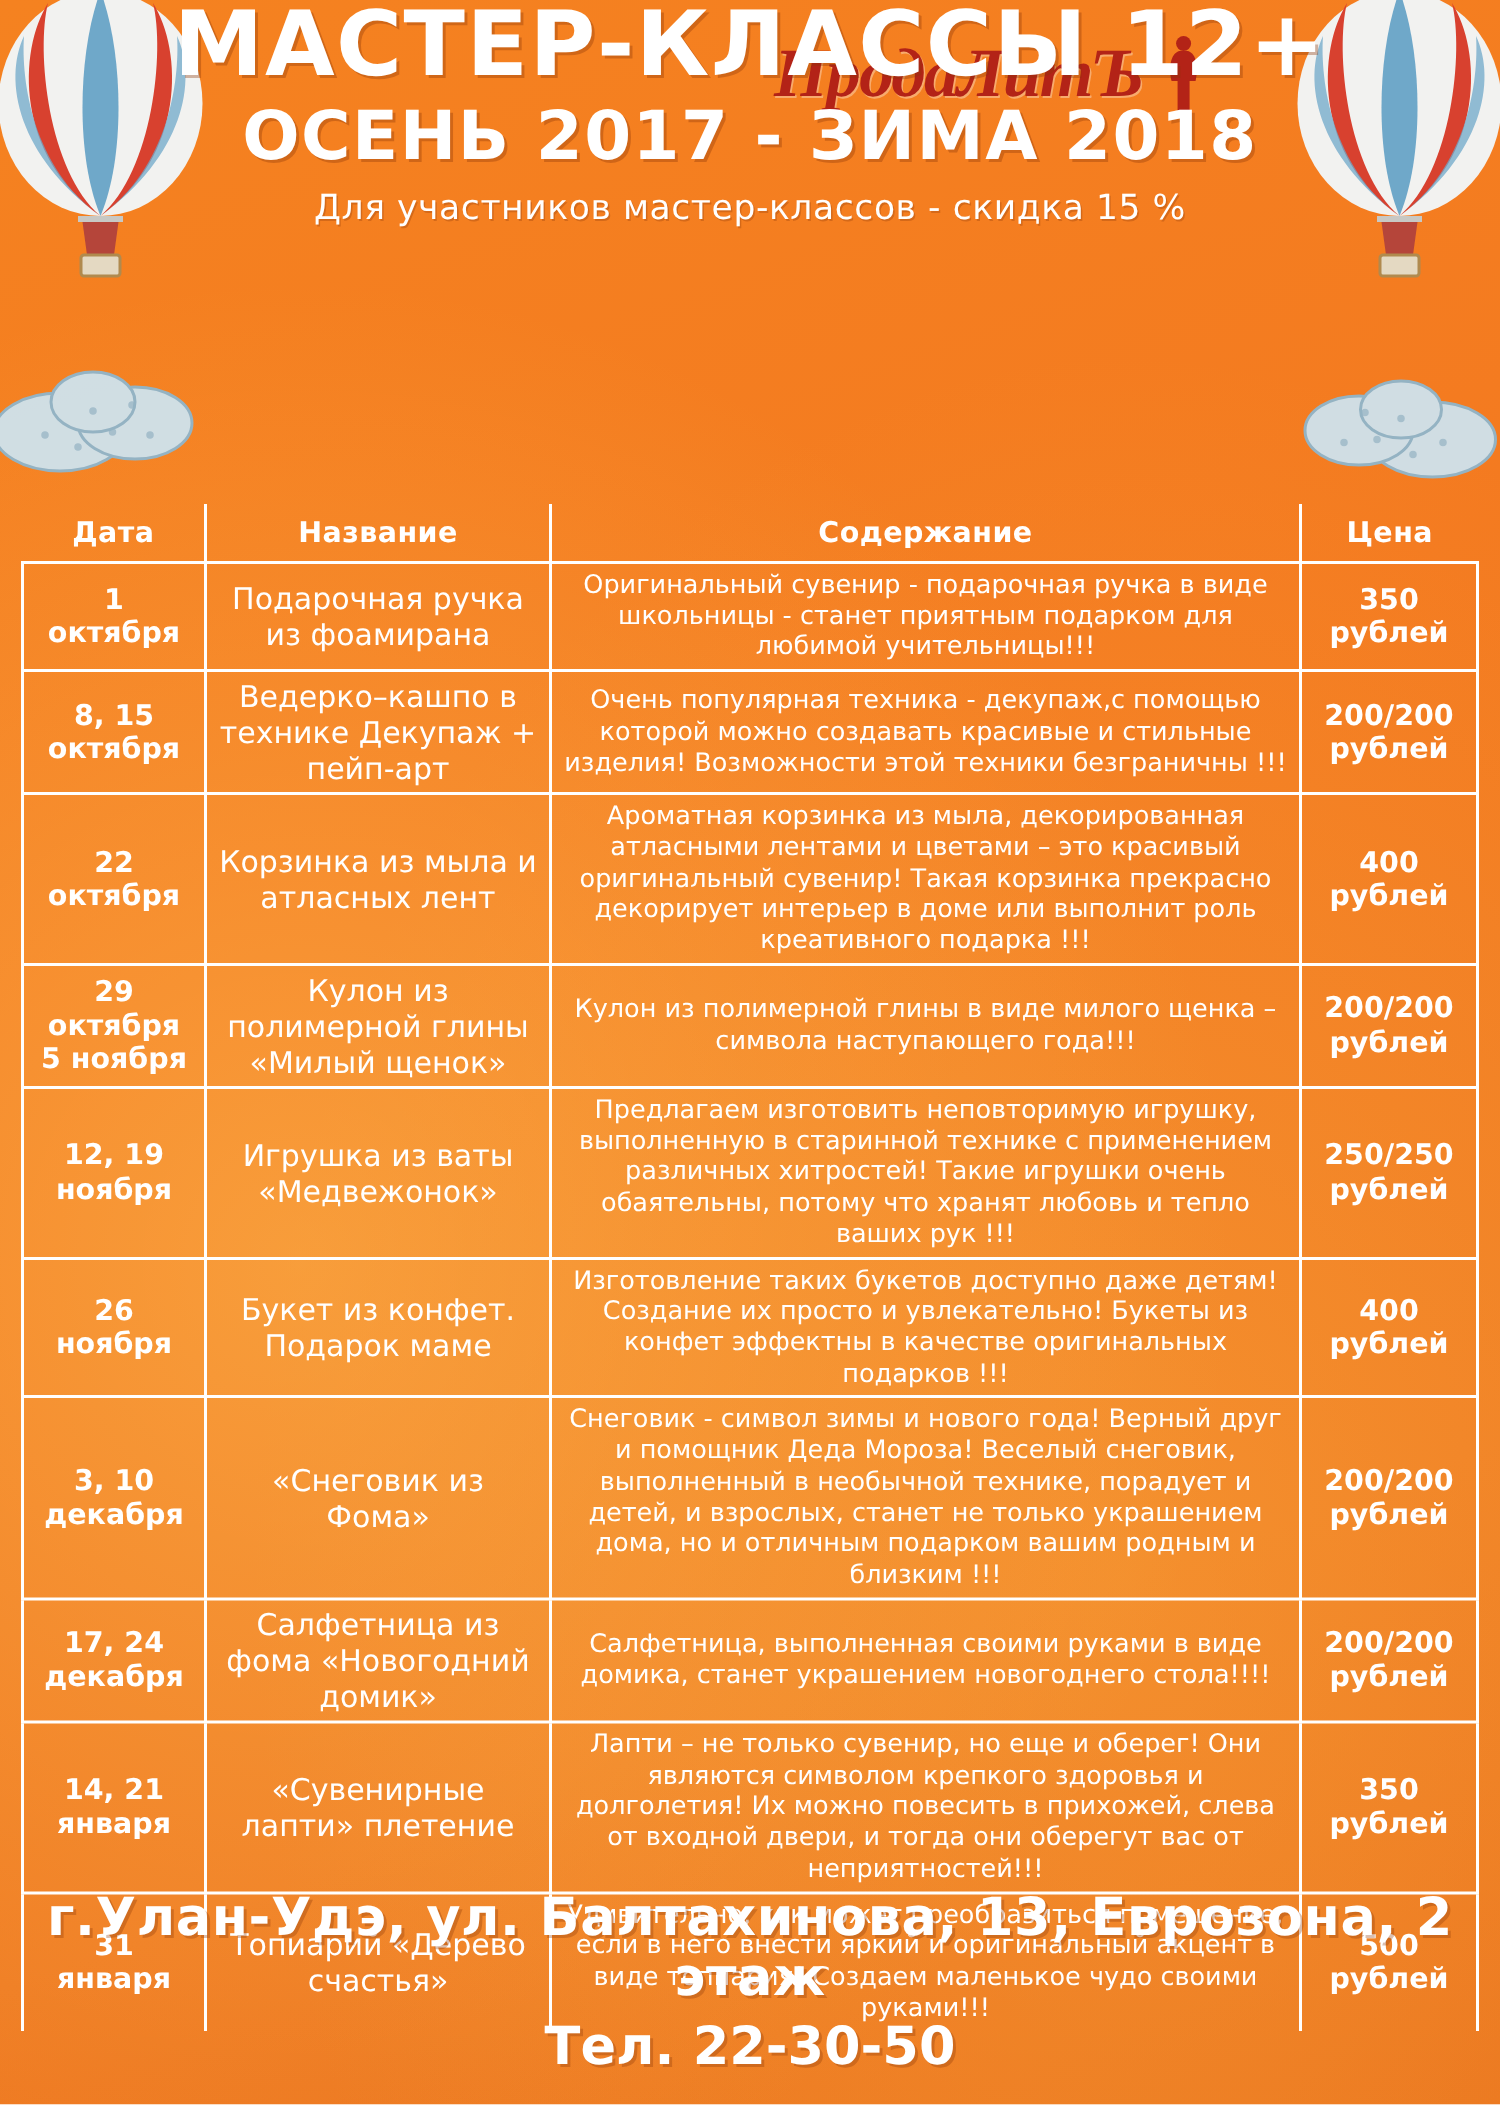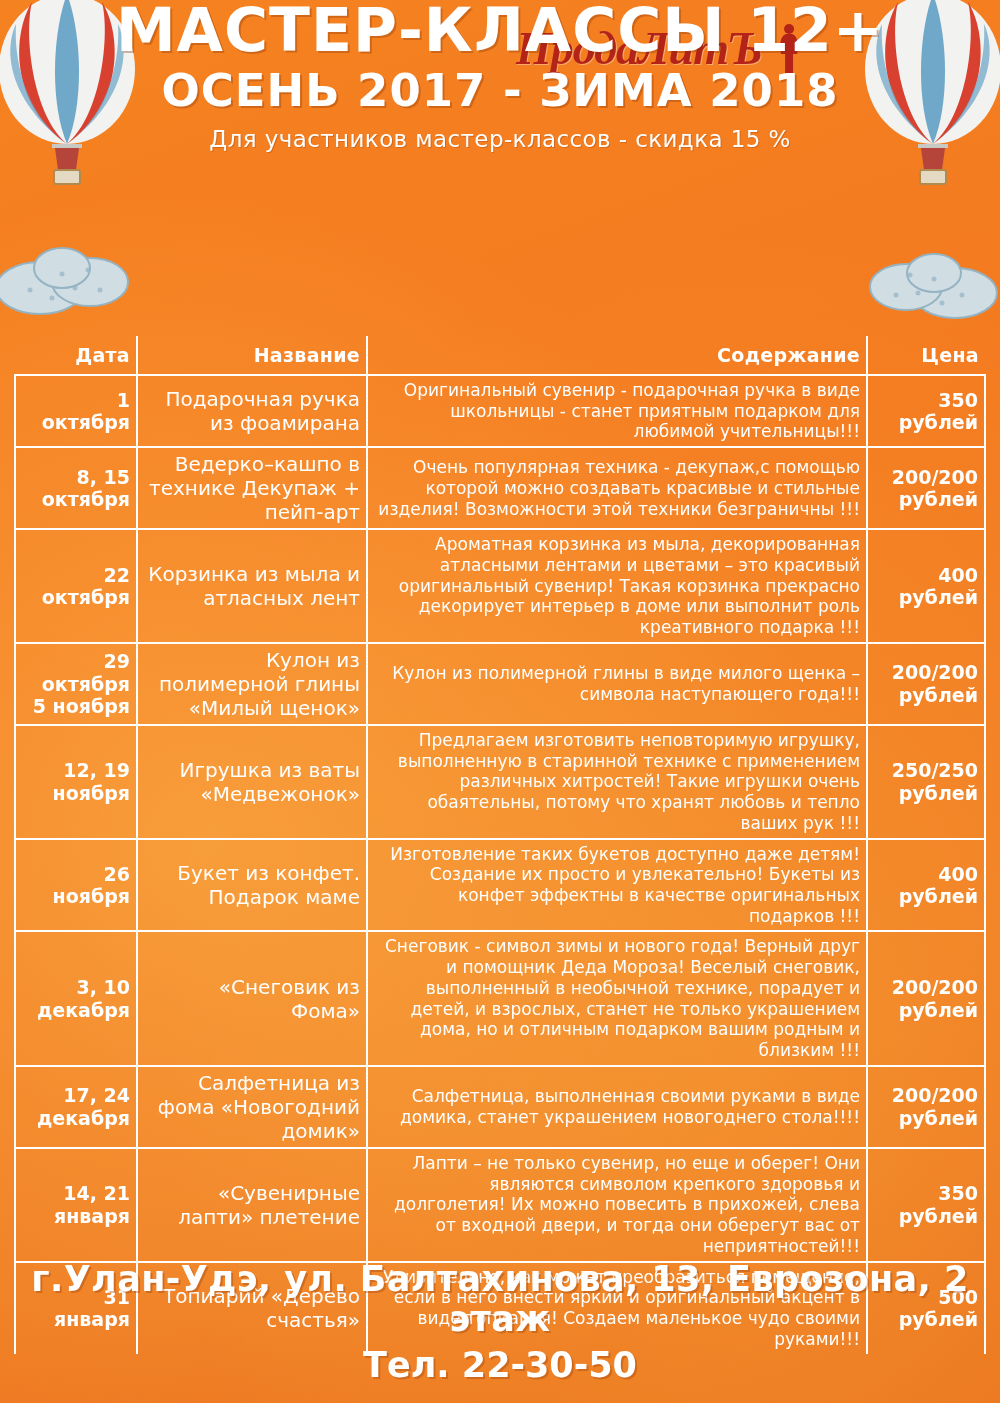--- a/index.html
+++ b/index.html
@@ -104,21 +104,21 @@
   }
   table.schedule {
     width: 100%;
     border-collapse: collapse;
     color: #ffffff;
   }
   table.schedule th, table.schedule td {
     border: 2px solid #ffffff;
     padding: 4px 6px;
     vertical-align: middle;
-    text-align: right;
+    text-align: center;
   }
   table.schedule thead th {
     font-family: "DejaVu Sans", sans-serif;
     font-weight: bold;
     font-size: 19px;
     border-top: none;
     border-bottom: 2px solid #ffffff;
     padding: 8px 6px;
     letter-spacing: .3px;
   }

